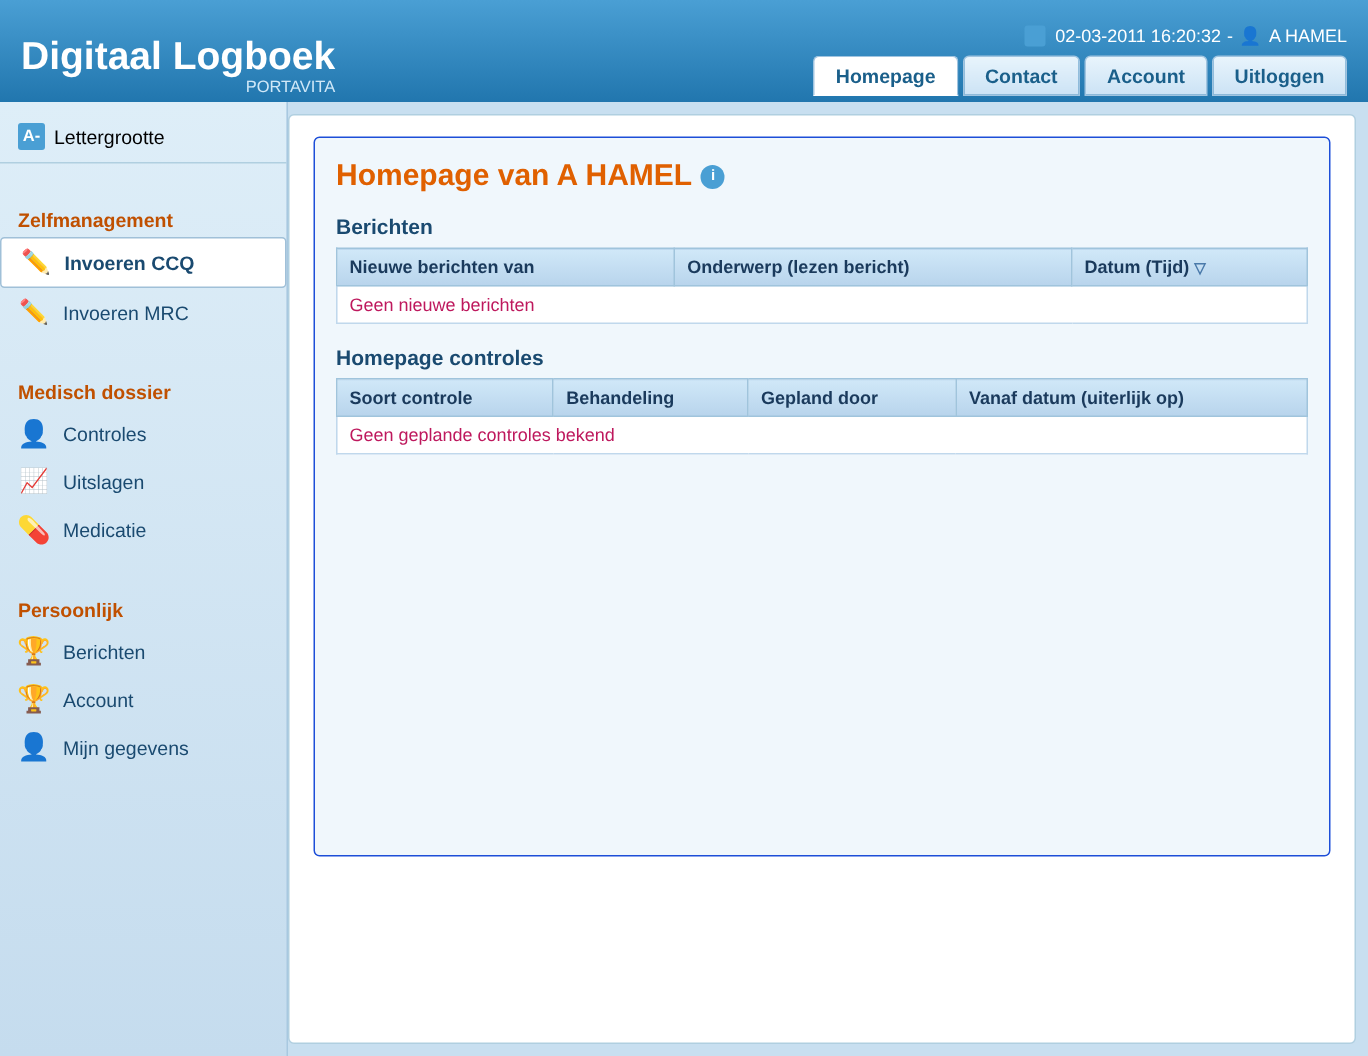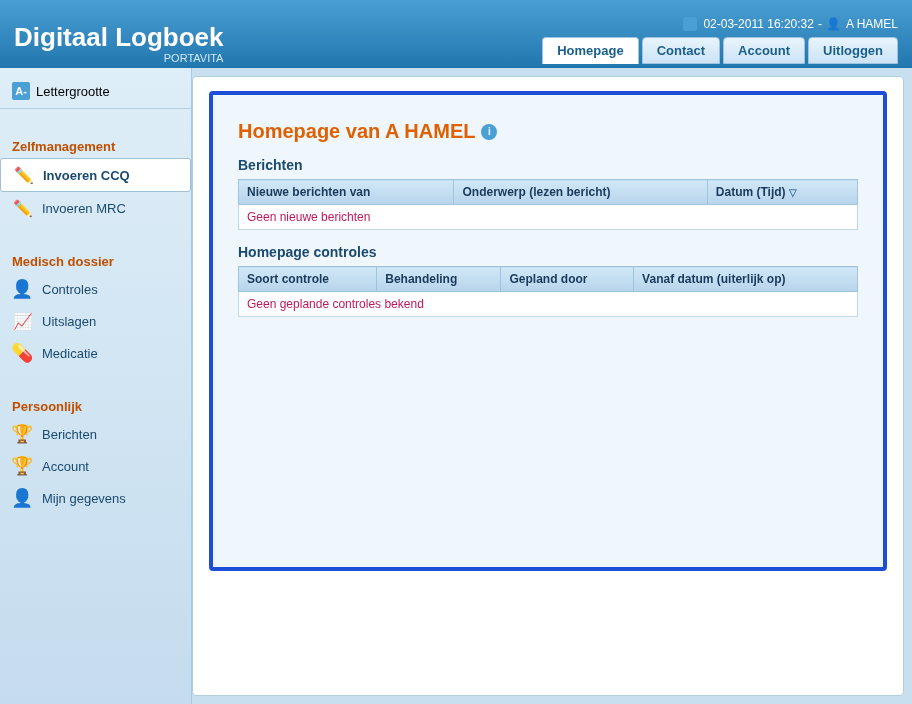--- a/index.html
+++ b/index.html
@@ -149,23 +149,23 @@
       flex: 1;
       background: white;
       margin: 8px 8px 8px 0;
       border-radius: 4px;
       border: 1px solid #b0cfe0;
       padding: 14px 16px;
       overflow-y: auto;
     }
     #content-inner {
       background: #f0f7fc;
-      border: 4px solid #1d4ed8;
+      border: 1px solid #1d4ed8;
       border-radius: 4px;
-      padding: 25px;
+      padding: 14px;
       min-height: 480px;
     }
     .page-title {
       color: #e06000;
       font-size: 20px;
       font-weight: bold;
       margin-bottom: 14px;
       display: flex;
       align-items: center;
       gap: 6px;

